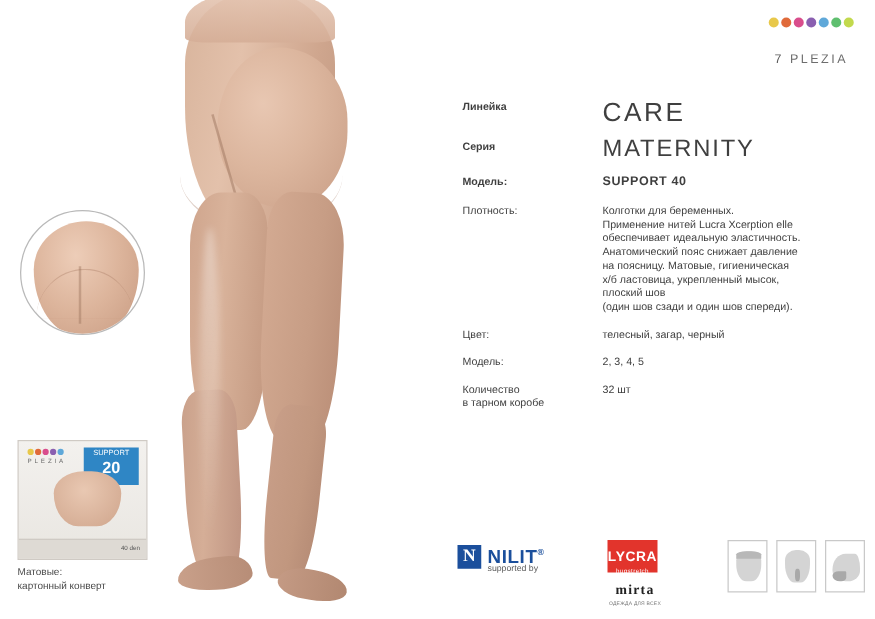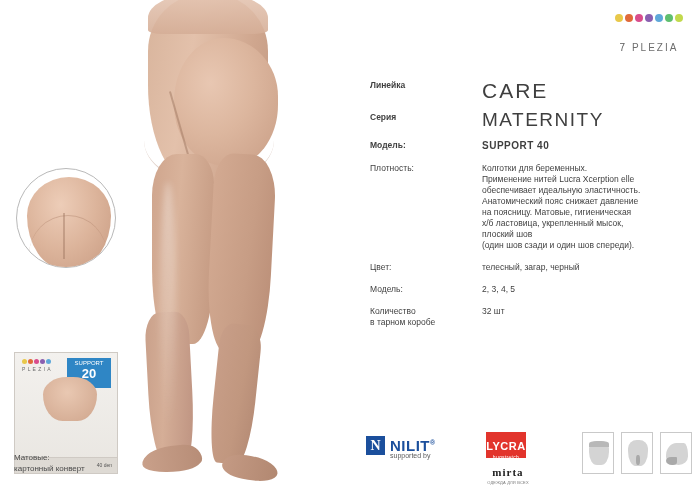--- a/index.html
+++ b/index.html
@@ -113,21 +113,21 @@
   }
   .bv-line {
     position: absolute; left: 12px; top: 46px; width: 78px; height: 40px;
     border-top: 1px solid rgba(160,115,92,.35);
     border-radius: 50% 50% 0 0 / 100% 100% 0 0;
   }
 
   
   .package {
     position: absolute; left: 14px; top: 352px;
-    width: 104px; height: 122px;
+    width: 104px; height: 96px;
     background: linear-gradient(180deg,#f3f1ee,#e9e6e1);
     border: 1px solid #cfcac4;
   }
   .pkg-logo { position: absolute; left: 7px; top: 6px; width: 34px; }
   .pkg-dots { display: flex; gap: 1px; }
   .pkg-dots i { width: 5px; height: 5px; border-radius: 50%; display: block; }
   .pkg-vert {
     font-size: 5px; letter-spacing: .5px; color: #6b6b6b; line-height: 6px;
     margin-top: 2px;
   }

